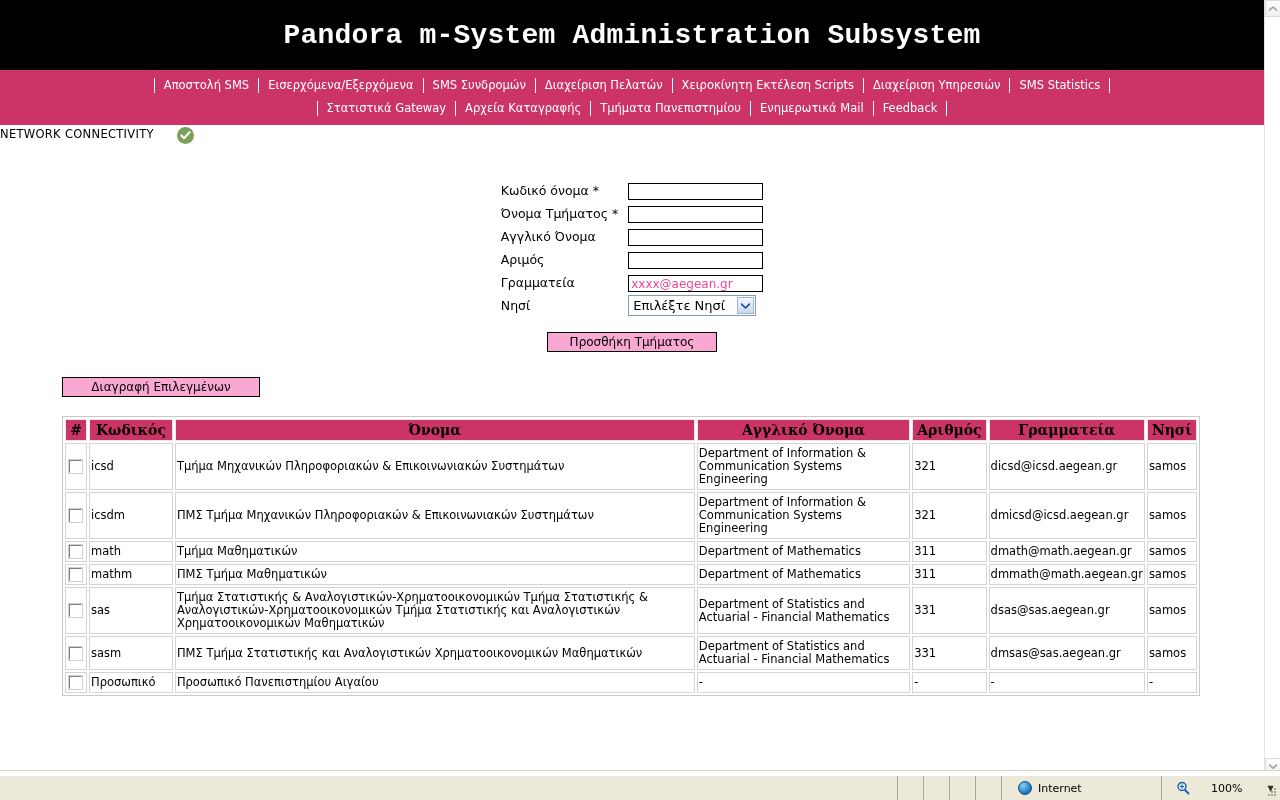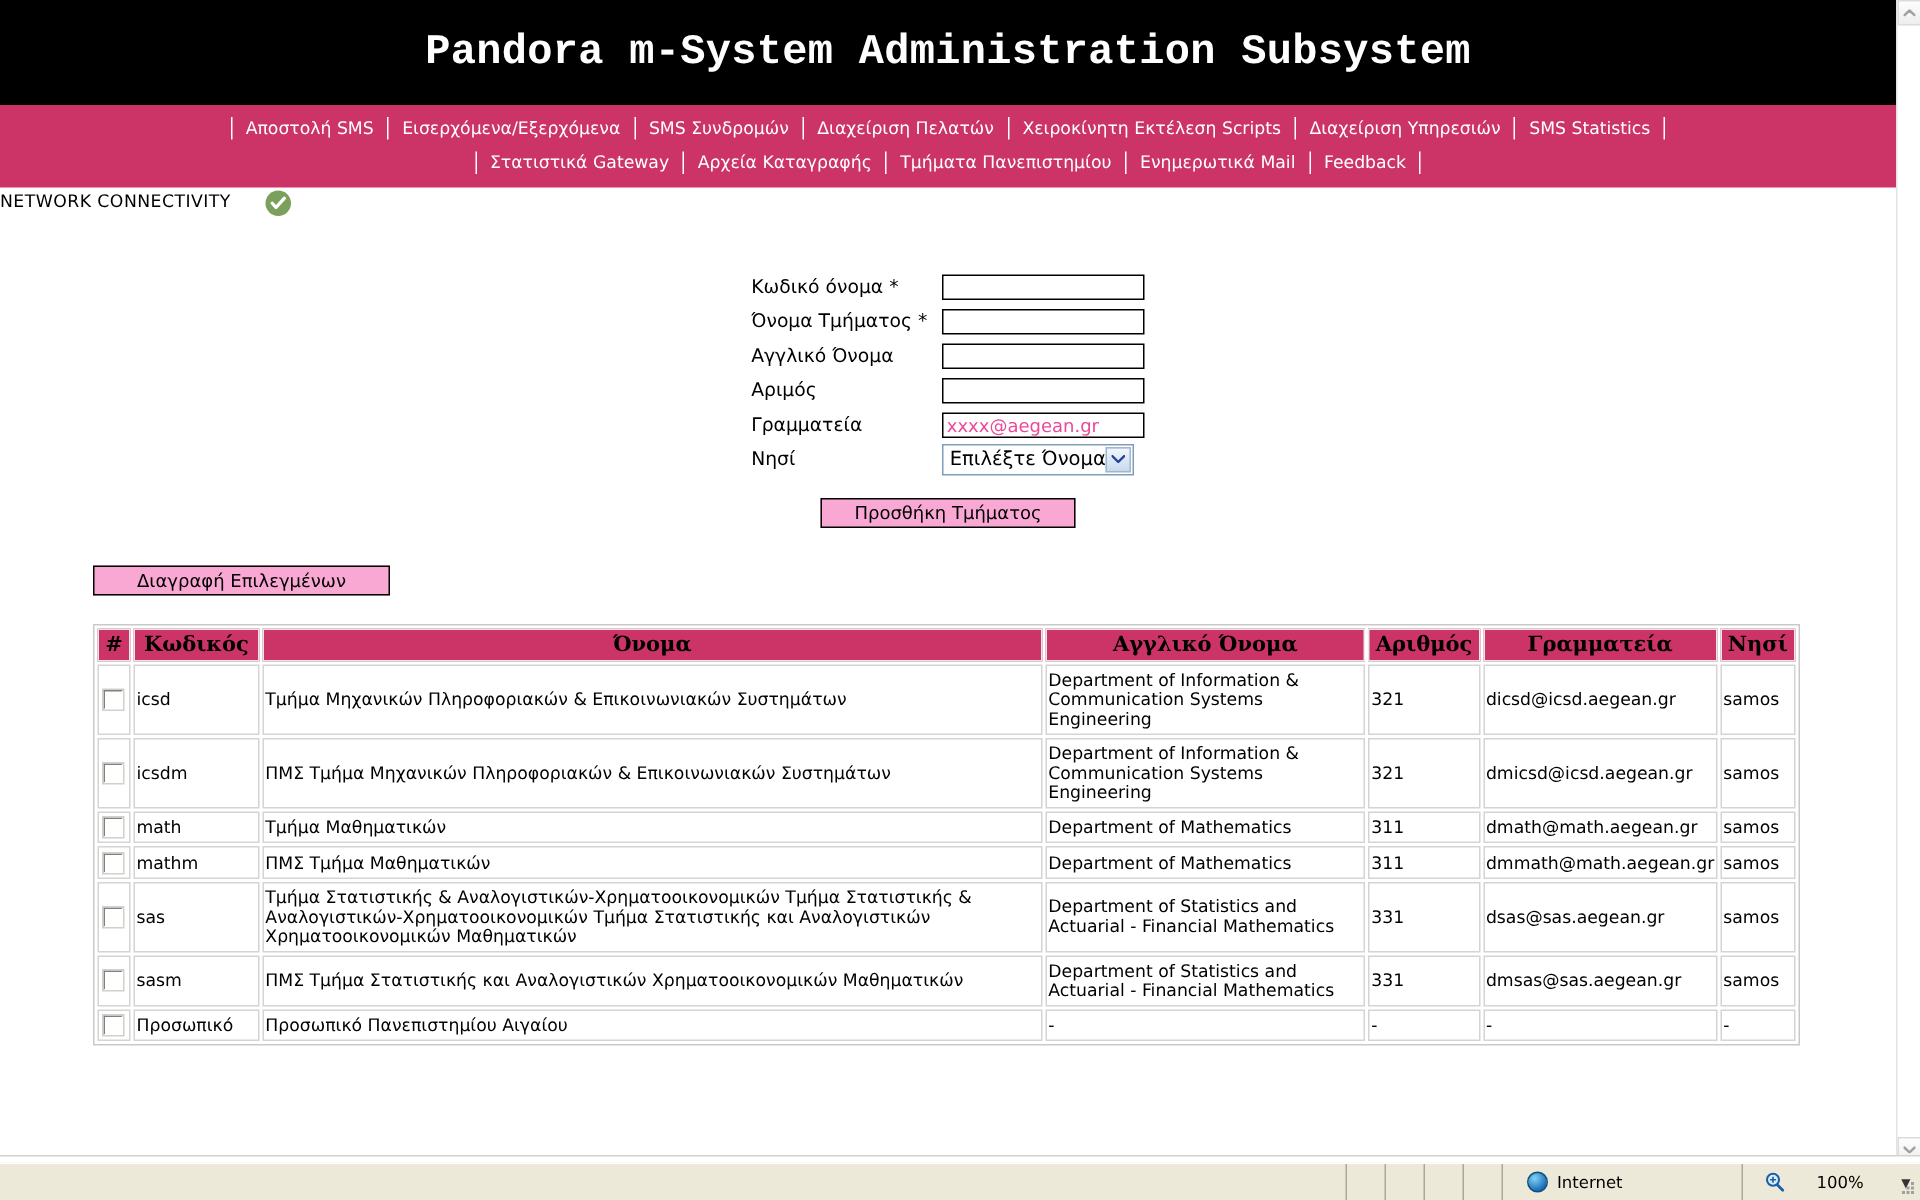--- a/index.html
+++ b/index.html
@@ -384,21 +384,21 @@
         <tr>
           <td class="form-label">Γραμματεία</td>
           <td>
             <input class="txt" type="text" value="xxxx@aegean.gr" style="">
           </td>
         </tr>
         <tr>
           <td class="form-label">Νησί</td>
           <td>
             <div class="sel-wrap">
-              <span class="sel-text">Επιλέξτε Όνομα</span>
+              <span class="sel-text">Επιλέξτε Νησί</span>
               <span class="sel-arrow">
                 <svg width="9" height="6" viewBox="0 0 9 6">
                       <path d="M0.5 1 L4.5 5 L8.5 1" stroke="#21419b" stroke-width="1.6" fill="none" stroke-linecap="round" stroke-linejoin="round"></path>
                     </svg>
               </span>
             </div>
           </td>
         </tr>
       </tbody>
         </table>

